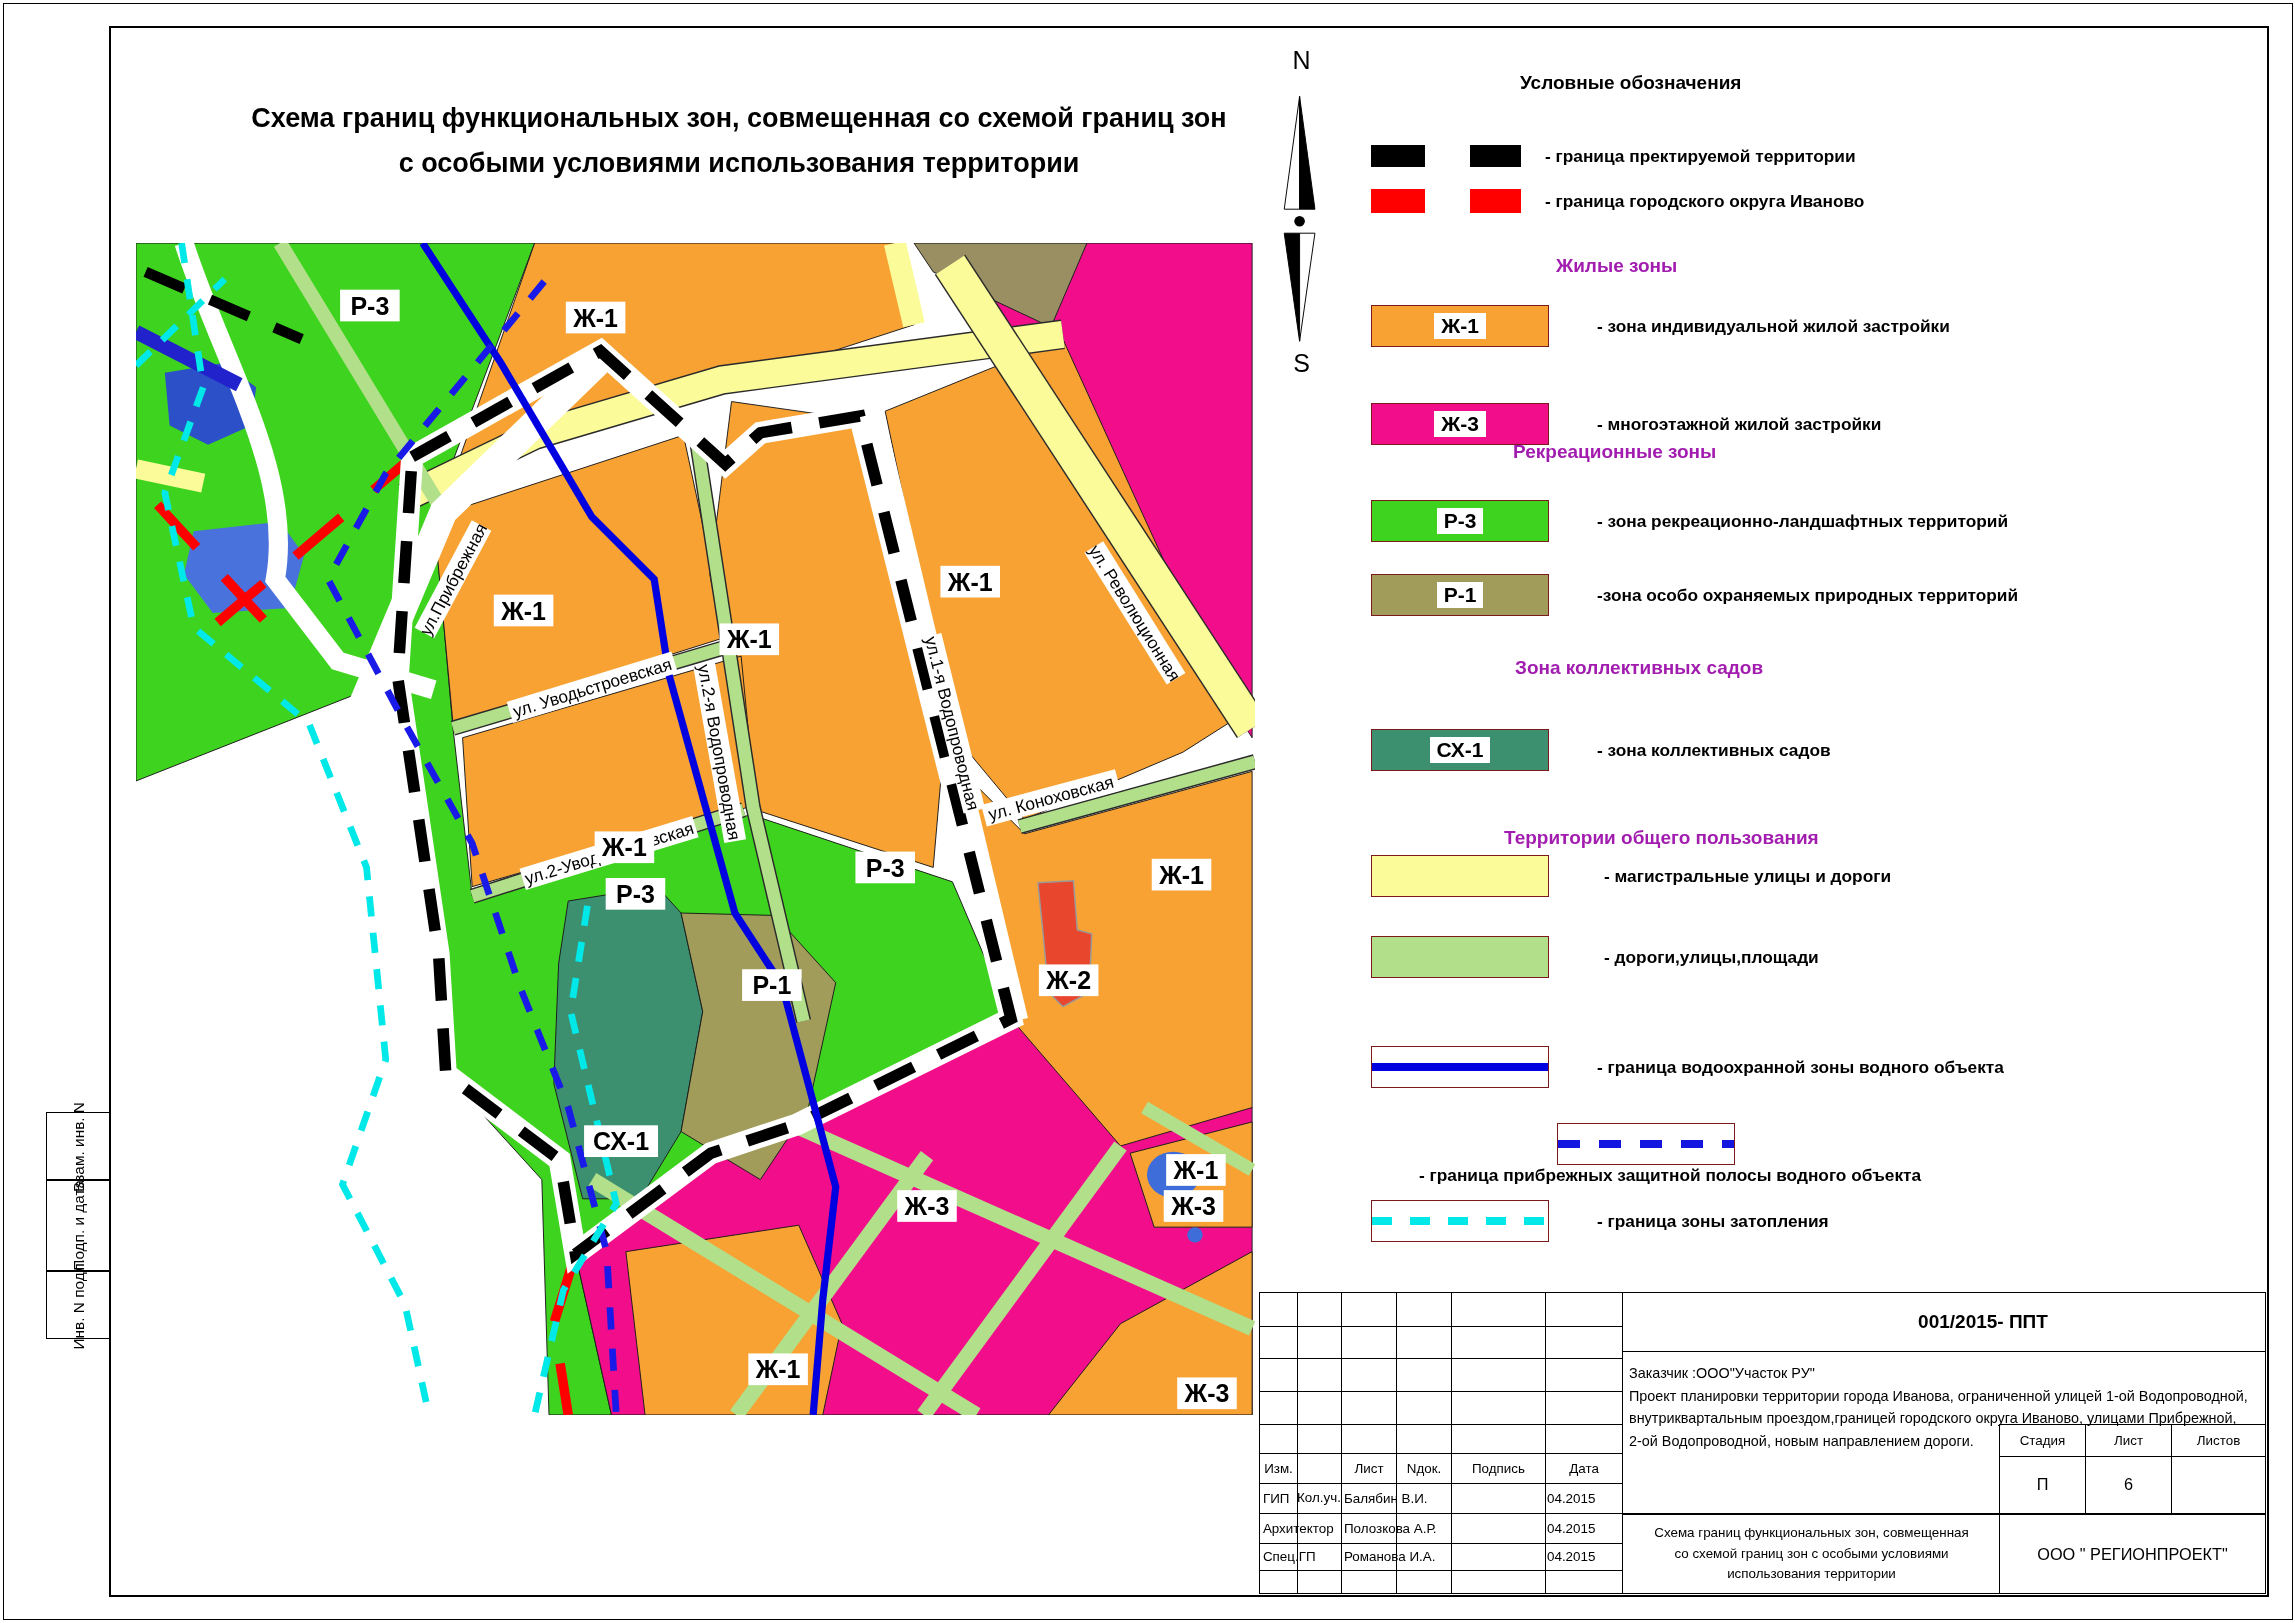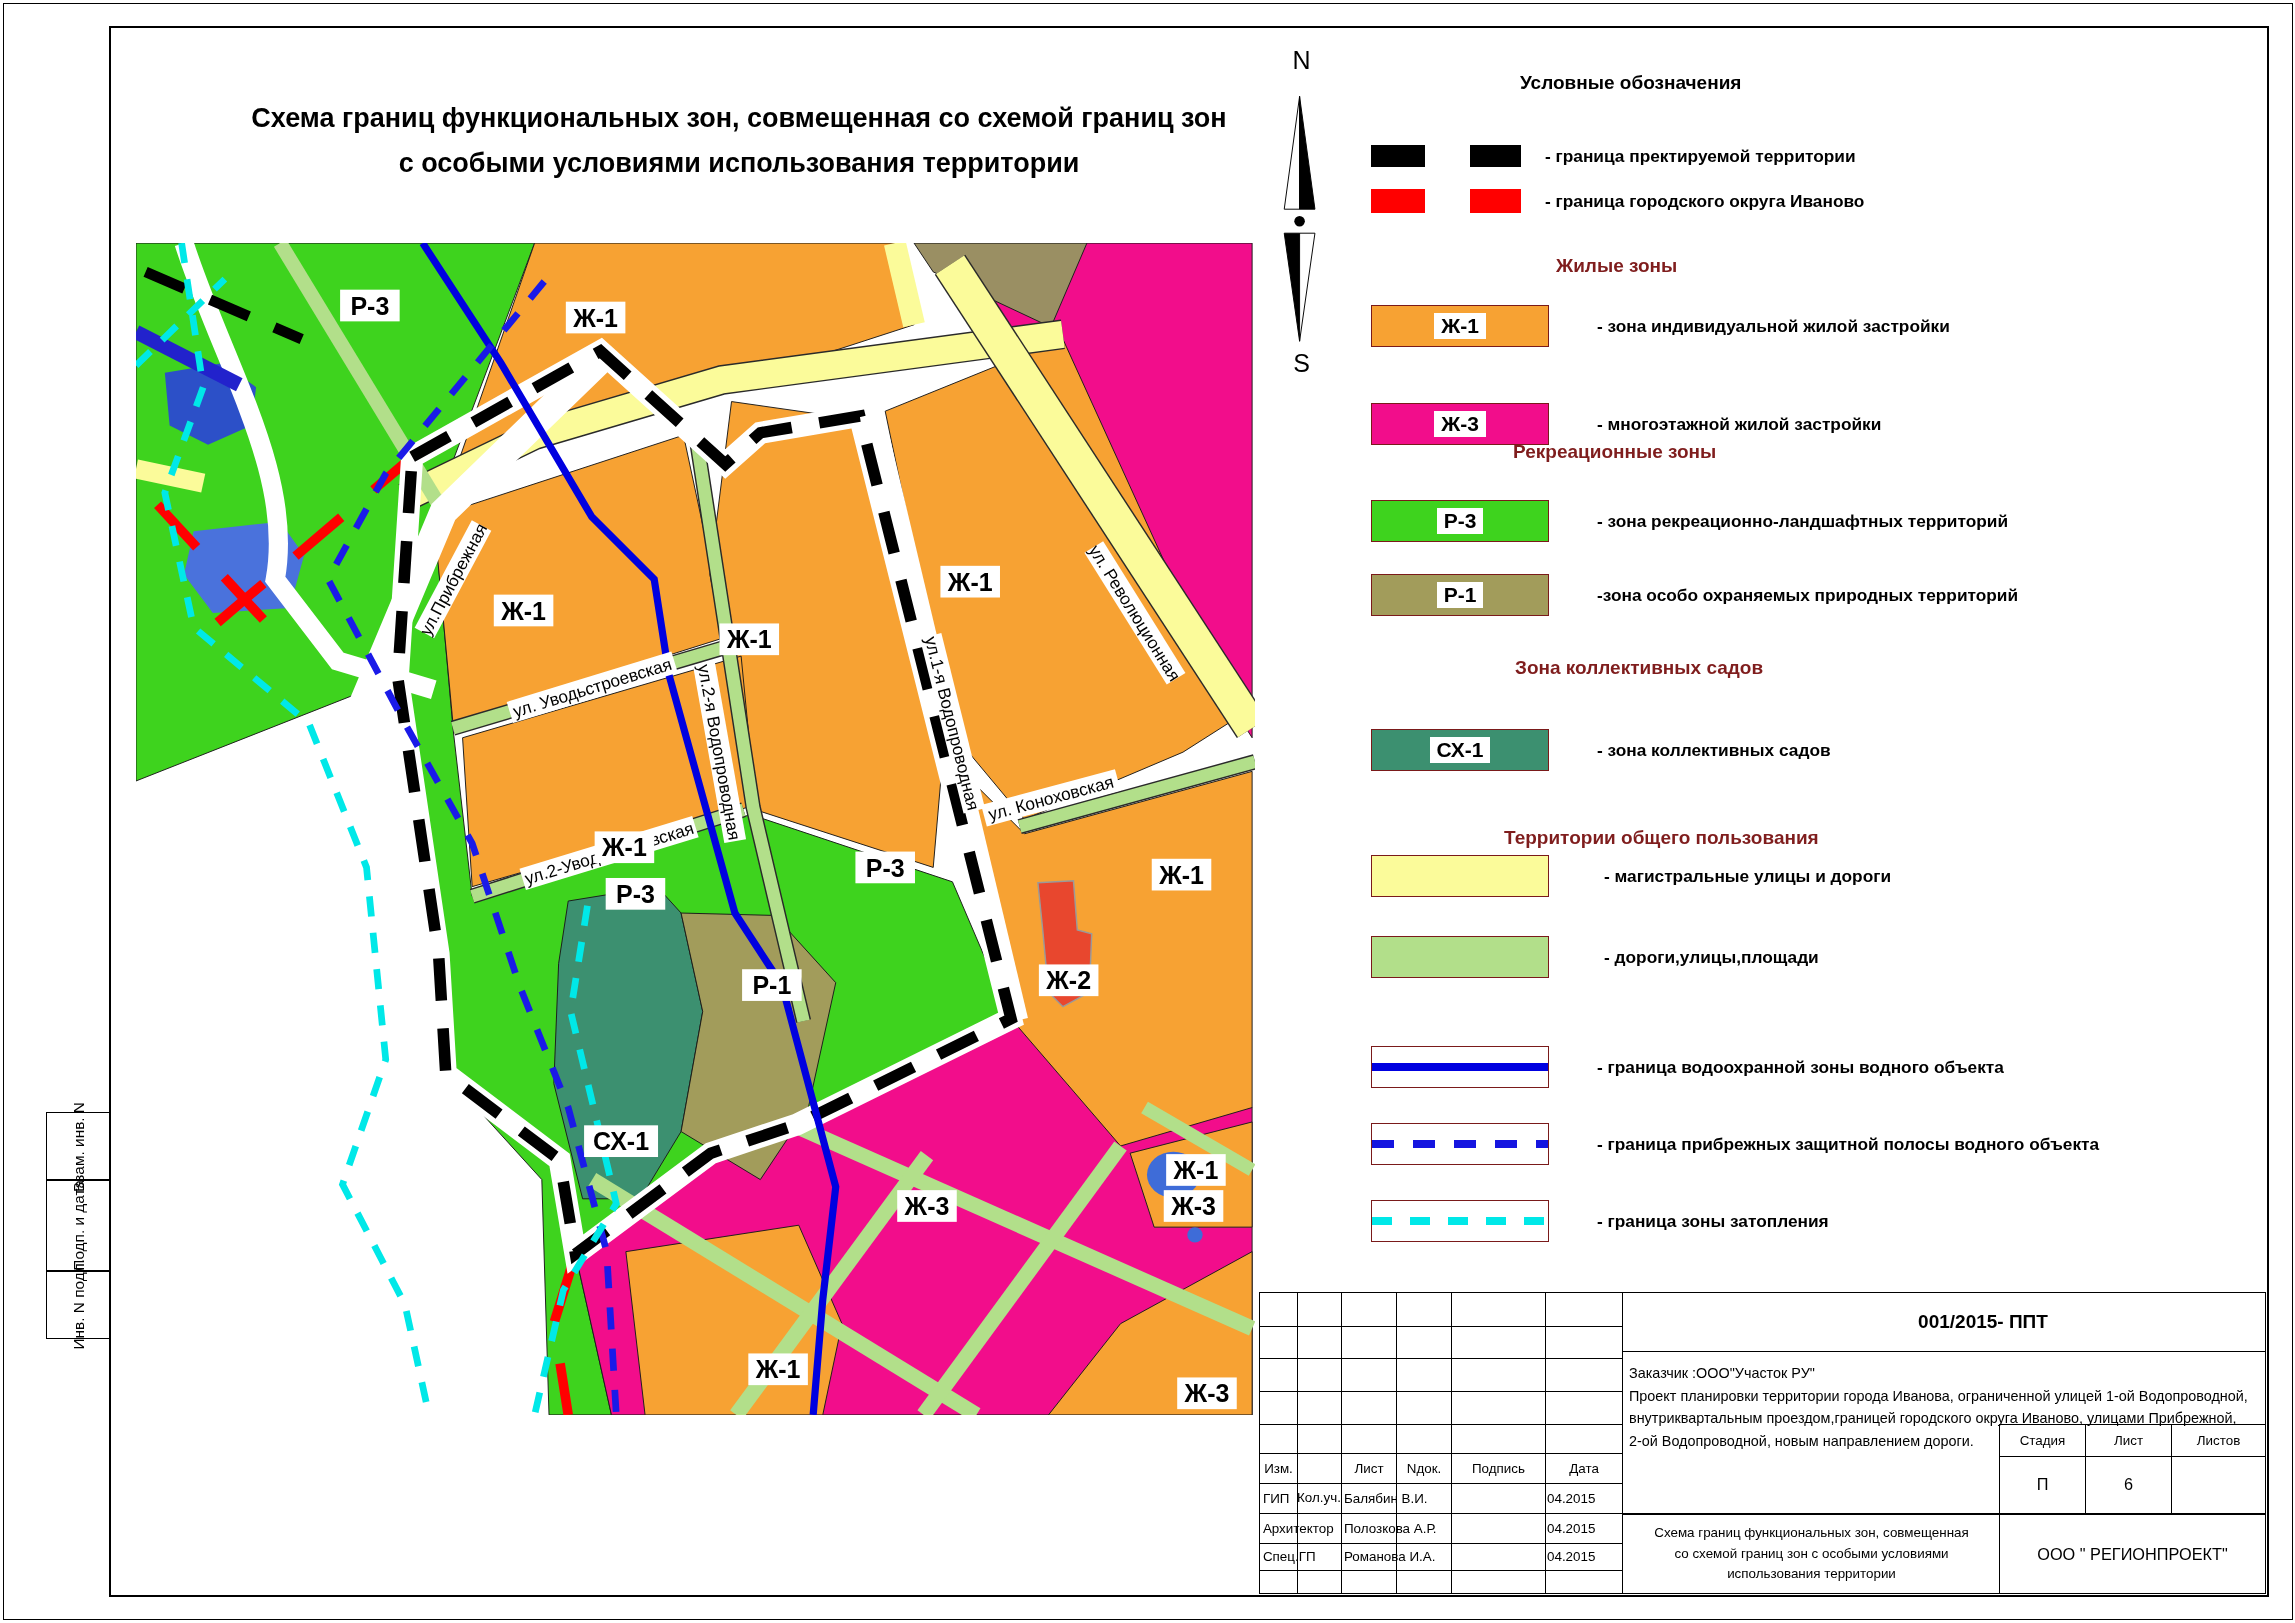--- a/index.html
+++ b/index.html
@@ -9,21 +9,21 @@
   .frame{position:absolute;left:109px;top:26.4px;width:2156px;height:1567px;border:2.4px solid #000;}
   .main-title{position:absolute;left:158px;top:96px;width:1162px;text-align:center;
               font-size:27px;font-weight:bold;line-height:1.65;}
   
   .compass{position:absolute;left:1263px;top:46px;width:77px;height:336px;}
   .compass .n,.compass .s{position:absolute;left:0;width:77px;text-align:center;font-size:25px;color:#000;font-weight:300;}
   .compass .n{top:0;}
   .compass .s{top:303px;}
   
   .lg-heading{position:absolute;font-size:19px;font-weight:bold;white-space:nowrap;}
-  .lg-heading.red{color:#7f1d1d;}
+  .lg-heading.red{color:#a21caf;}
   .lg-row{position:absolute;left:1371px;display:flex;align-items:center;white-space:nowrap;}
   .lg-label{font-size:17.3px;font-weight:bold;}
   .lg-swatch{width:176px;height:40px;border:1.9px solid #7A1A1A;display:flex;align-items:center;justify-content:center;flex:none;}
   .lg-code{background:#fff;padding:1px 6.7px;font-size:21px;font-weight:bold;line-height:1.1;}
   .lg-bar{flex:none;}
   .bar-black{width:150px;height:22px;background:repeating-linear-gradient(90deg,#000 0 54px,rgba(0,0,0,0) 54px 99px);}
   .bar-red{width:150px;height:24px;background:repeating-linear-gradient(90deg,#F00 0 54px,rgba(0,0,0,0) 54px 99px);}
   .lg-linebox{width:176px;height:40px;border:1.9px solid #7A1A1A;background:#fff;display:flex;align-items:center;flex:none;}
   .ln-blue-solid{width:100%;height:7.2px;background:#0000E0;}
   .ln-blue-dash{width:100%;height:7.7px;background:repeating-linear-gradient(90deg,#1515E0 0 22px,rgba(0,0,0,0) 22px 41px);}
@@ -289,21 +289,21 @@
       <div class="lg-row" style="top: 936px;">
         <div class="lg-swatch" style="background: rgb(178, 223, 138);"></div>
         <div class="lg-label" style="margin-left: 55px;">- дороги,улицы,площади</div>
       </div>
       <div class="lg-row" style="top: 1046px;">
         <div class="lg-linebox">
           <div class="ln-blue-solid"></div>
         </div>
         <div class="lg-label" style="margin-left: 48px;">- граница водоохранной  зоны  водного  объекта</div>
       </div>
-      <div class="lg-row" style="top: 1123px;">
+      <div class="lg-row" style="top: 1123px; flex-direction: column;">
         <div class="lg-linebox">
           <div class="ln-blue-dash"></div>
         </div>
         <div class="lg-label" style="margin-left: 48px;">- граница прибрежных защитной полосы водного объекта</div>
       </div>
       <div class="lg-row" style="top: 1200px;">
         <div class="lg-linebox">
           <div class="ln-cyan-dash"></div>
         </div>
         <div class="lg-label" style="margin-left: 48px;">- граница зоны затопления</div>

